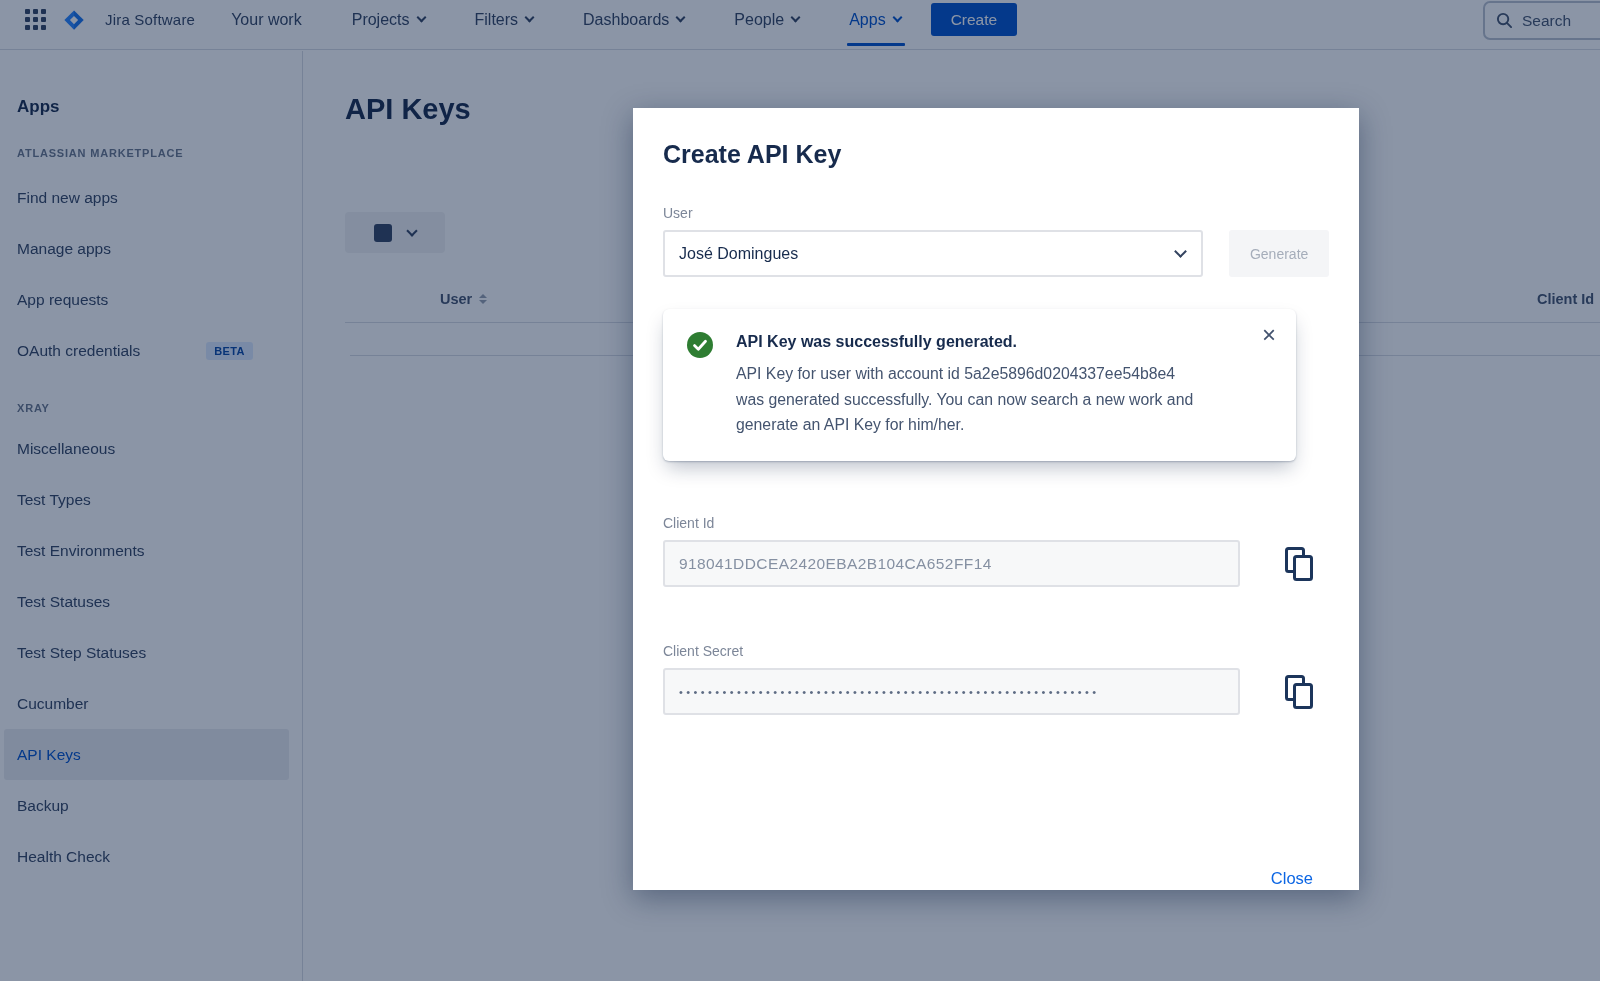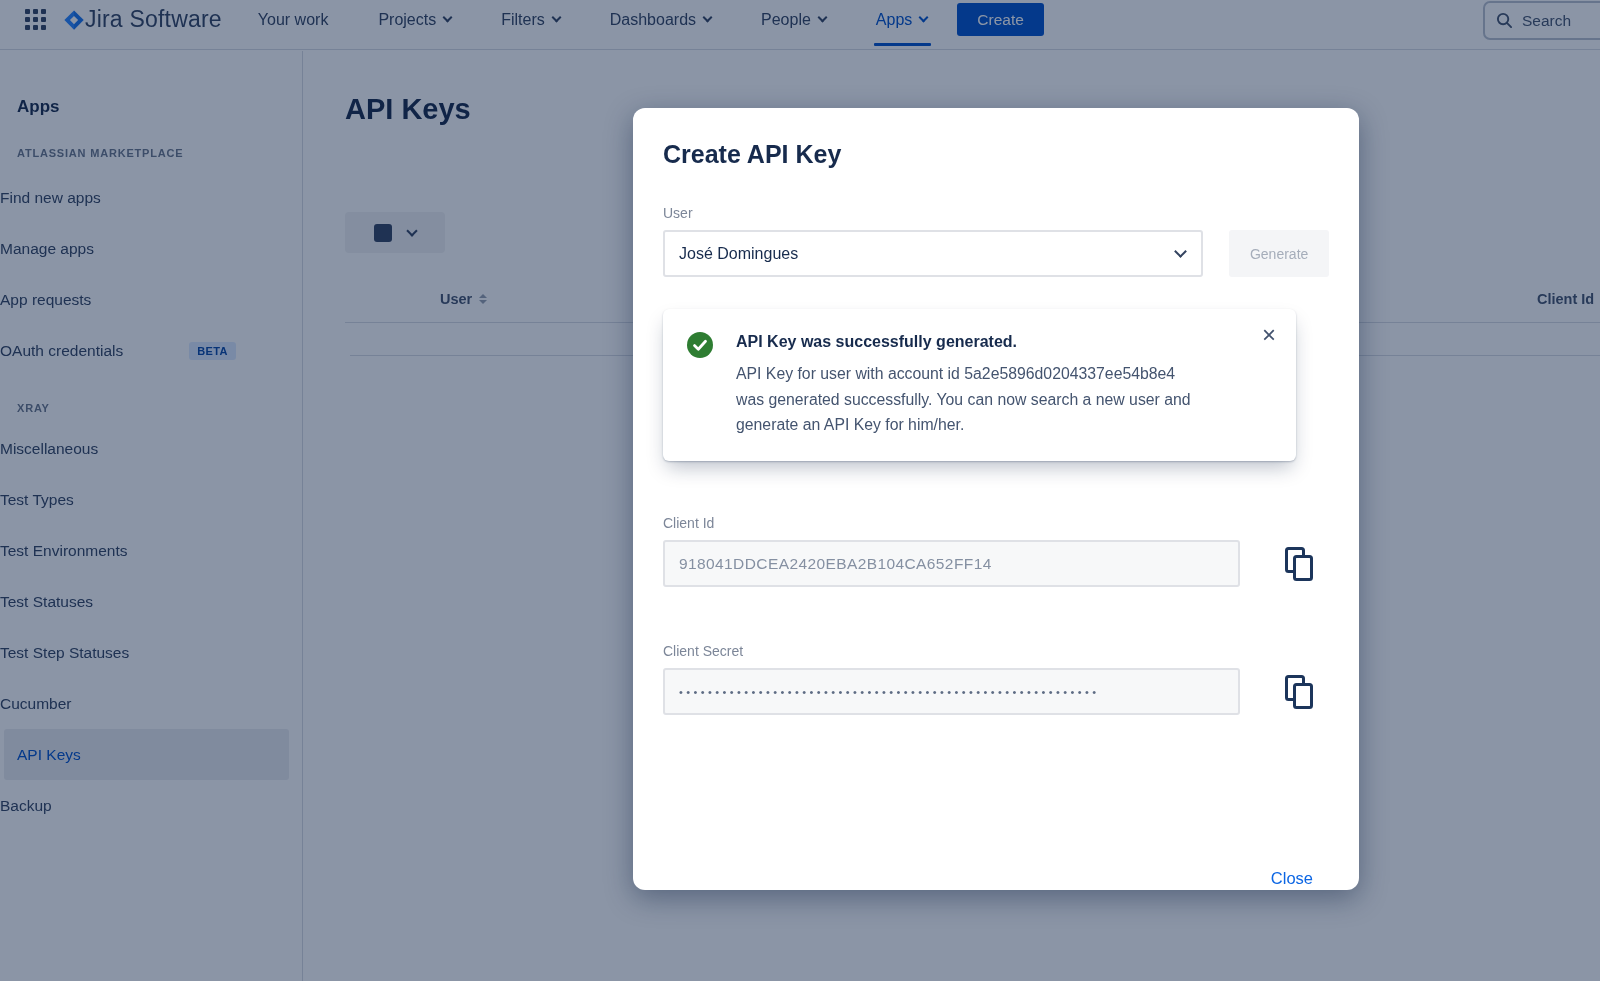--- a/index.html
+++ b/index.html
@@ -8,21 +8,21 @@
   .app { position:relative; width:1600px; height:981px; background:#fff; }
 
   
   .topbar { position:absolute; left:0; top:0; width:1600px; height:50px;
     background:#fff; border-bottom:1px solid var(--line,#d8dce3);
     display:flex; align-items:center; padding:0 0 10px 25px; }
   .grid-icon { width:21px; height:21px; display:grid; grid-template-columns:repeat(3,5px);
     grid-template-rows:repeat(3,5px); gap:3px; cursor:pointer; }
   .grid-icon span { background:var(--text-mid,#344563); border-radius:1px; }
   .logo { display:flex; align-items:center; margin-left:17px; cursor:pointer; }
-  .brand { font-size:23px; font-weight:500; color:var(--text-mid,#344563); margin-left:0; letter-spacing:.2px; }
+  .brand { font-size:15px; font-weight:500; color:var(--text-mid,#344563); margin-left:20px; letter-spacing:.2px; }
   .nav { display:flex; align-items:flex-start; margin-left:36px; gap:50px; }
   .nav-item { position:relative; display:flex; align-items:center; font-size:16px; font-weight:500;
     color:var(--text-mid,#344563); cursor:pointer; height:40px; }
   .nav-item .chev { width:7px; height:7px; border-right:2px solid currentColor; border-bottom:2px solid currentColor;
     transform:rotate(45deg); margin-left:8px; margin-top:-4px; }
   .nav-item.active { color:var(--accent,#0052cc); }
   .nav-item.active::after { content:""; position:absolute; left:-2px; right:-4px; bottom:-6px; height:3px;
     background:var(--accent,#0052cc); border-radius:1px; }
   .create-btn { margin-left:30px; height:33px; padding:0 20px; border:none; border-radius:3px;
     background:var(--accent,#0052cc); color:#fff; font-size:15.5px; font-weight:500; cursor:pointer;
@@ -36,21 +36,21 @@
 
   
   .sidebar { position:absolute; left:0; top:51px; width:303px; bottom:0; background:#fff;
     border-right:1px solid var(--line,#d8dce3); padding-top:45px; }
   .side-title { padding-left:17px; font-size:17px; font-weight:700; color:var(--text-dark,#172b4d); line-height:22px; }
   .side-heading { padding-left:17px; margin-top:28px; font-size:11px; font-weight:700; letter-spacing:.8px;
     color:var(--text-subtle,#6b778c); line-height:14px; }
   .side-heading.second { margin-top:25px; }
   .side-list { margin-top:12px; }
   .side-list.second { margin-top:8px; }
-  .side-item { height:51px; display:flex; align-items:center; font-size:15.5px;
+  .side-item { height:51px; display:flex; align-items:center; padding-left:17px; font-size:15.5px;
     color:var(--text-mid,#344563); cursor:pointer; }
   .side-item.selected { background:var(--selected-bg,#ebecf0); border-radius:3px; margin:0 13px 0 4px;
     padding-left:13px; color:var(--accent,#0052cc); }
   .lozenge { margin-left:66px; background:var(--lozenge-bg,#deebff); color:var(--lozenge-text,#0747a6);
     font-size:11px; font-weight:700; letter-spacing:.4px; padding:3px 8px; border-radius:3px; }
 
   
   .main { position:absolute; left:303px; top:51px; right:0; bottom:0; background:#fff; }
   .page-title { position:absolute; left:42px; top:42px; font-size:29px; font-weight:700; color:var(--text-dark,#172b4d); }
   .bulk-btn { position:absolute; left:42px; top:161px; width:100px; height:41px; background:#f1f2f4;
@@ -65,21 +65,21 @@
   .sort i { width:0; height:0; border-left:4px solid transparent; border-right:4px solid transparent; }
   .sort .up { border-bottom:4px solid #98a1b0; }
   .sort .dn { border-top:4px solid #98a1b0; }
   .hline { position:absolute; height:1px; background:var(--line,#d8dce3); }
   .hline.header { left:42px; right:0; top:271px; }
   .hline.row { left:47px; right:0; top:304px; }
 
   
   .blanket { position:absolute; inset:0; background:var(--blanket,rgba(9,30,66,0.47)); z-index:50; }
   .modal { position:absolute; left:633px; top:108px; width:726px; height:782px; background:#fff;
-    border-radius:12px; z-index:100; box-shadow:0 8px 28px rgba(9,30,66,.4); padding:32px 30px 0 30px; }
+    border-radius:0; z-index:100; box-shadow:0 8px 28px rgba(9,30,66,.4); padding:32px 30px 0 30px; }
   .modal-title { font-size:25px; font-weight:700; color:var(--text-dark,#172b4d); }
   .field-label { font-size:14px; color:#7c8698; }
   .user-label { margin-top:36px; }
   .user-row { margin-top:9px; display:flex; align-items:center; }
   .user-select { width:567px; height:47px; border:2px solid var(--border,#dfe1e6); border-radius:3px;
     display:flex; align-items:center; justify-content:space-between; padding:0 16px 0 14px; cursor:pointer; background:#fff; }
   .user-select .val { font-size:16px; color:var(--text-dark,#172b4d); }
   .user-select .chev { width:9px; height:9px; border-right:2.4px solid #33435f; border-bottom:2.4px solid #33435f;
     transform:rotate(45deg); margin-top:-5px; }
   .generate-btn { margin-left:26px; width:105px; height:47px; background:#f4f5f7; border:none; border-radius:3px;
@@ -203,20 +203,23 @@
       </div>
       <div class="side-item">
         <span>Cucumber</span>
       </div>
       <div class="side-item selected">
         <span>API Keys</span>
       </div>
       <div class="side-item">
         <span>Backup</span>
       </div>
+      <div class="side-item">
+        <span>Health Check</span>
+      </div>
     </div>
   </nav>
 
   <main class="main">
     <h1 class="page-title">API Keys</h1>
     <button class="bulk-btn">
       <span class="bulk-check"></span>
       <i class="chev"></i>
     </button>
     <div class="th th-user">
@@ -249,21 +252,21 @@
 
     <div class="flag">
       <svg width="26" height="26" viewBox="0 0 26 26">
         <circle cx="13" cy="13" r="13" fill="#2e7d32"></circle>
         <path d="M7.5 13.6 L11.3 17.2 L18.5 9.3" fill="none" stroke="#ffffff" stroke-width="2.8" stroke-linecap="round" stroke-linejoin="round"></path>
       </svg>
       <div class="flag-text">
         <div class="flag-title">API Key was successfully generated.</div>
         <div class="flag-body">
           <div>API Key for user with account id 5a2e5896d0204337ee54b8e4</div>
-          <div>was generated successfully. You can now search a new user and</div>
+          <div>was generated successfully. You can now search a new work and</div>
           <div>generate an API Key for him/her.</div>
         </div>
       </div>
       <button class="flag-close">×</button>
     </div>
 
     <div class="field-label cid-label">Client Id</div>
     <div class="field-row">
       <div class="ro-input">
         <span class="val">918041DDCEA2420EBA2B104CA652FF14</span>

